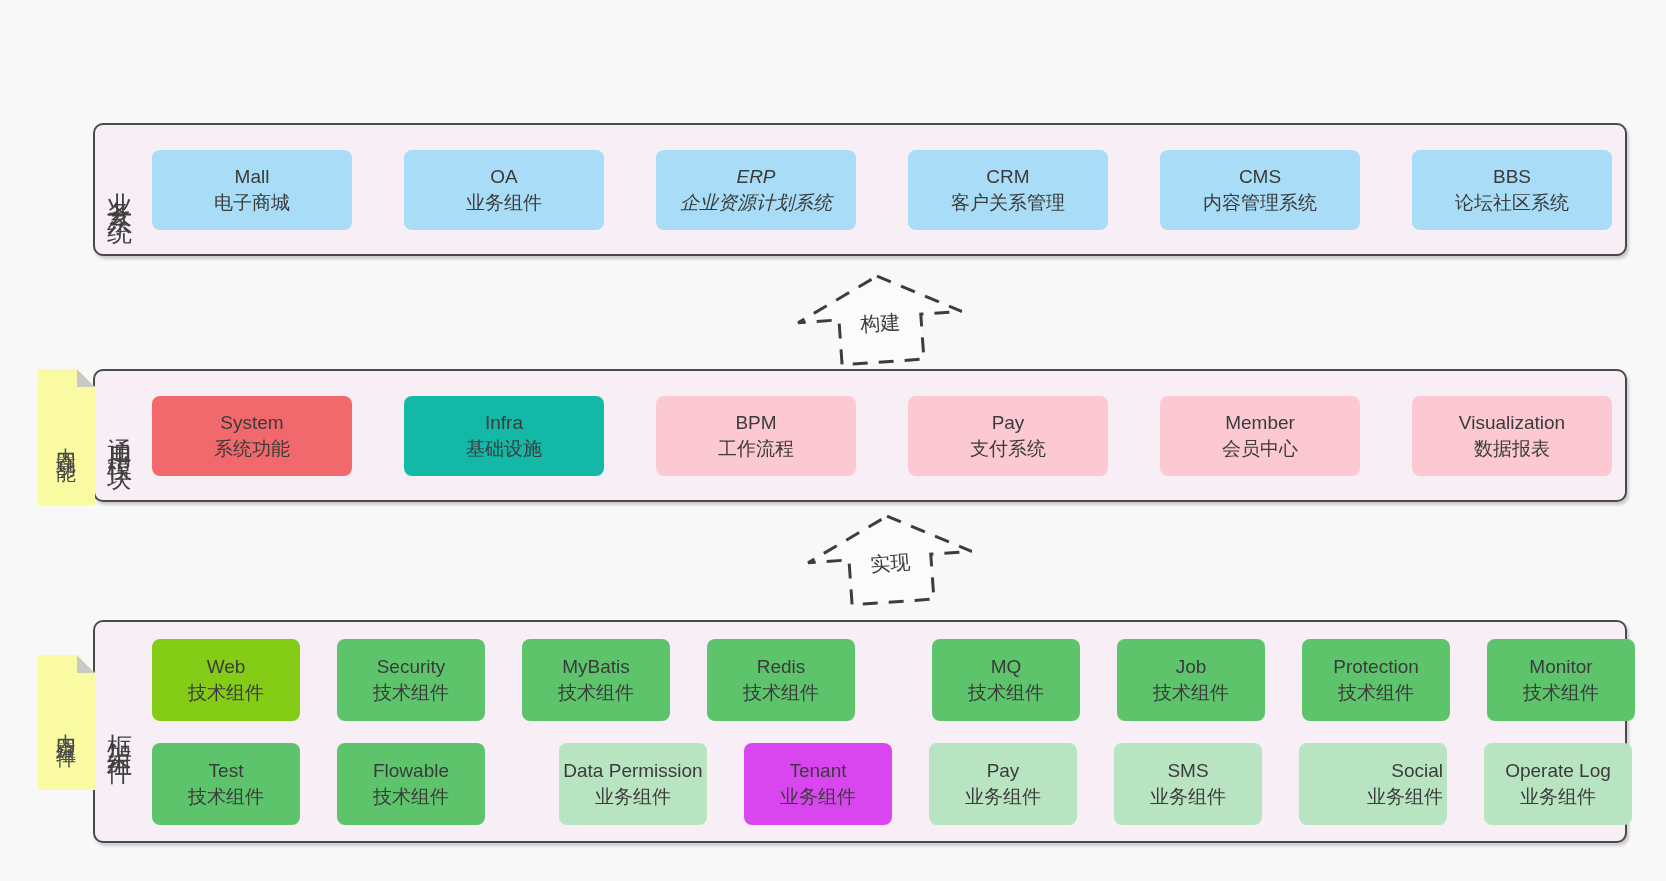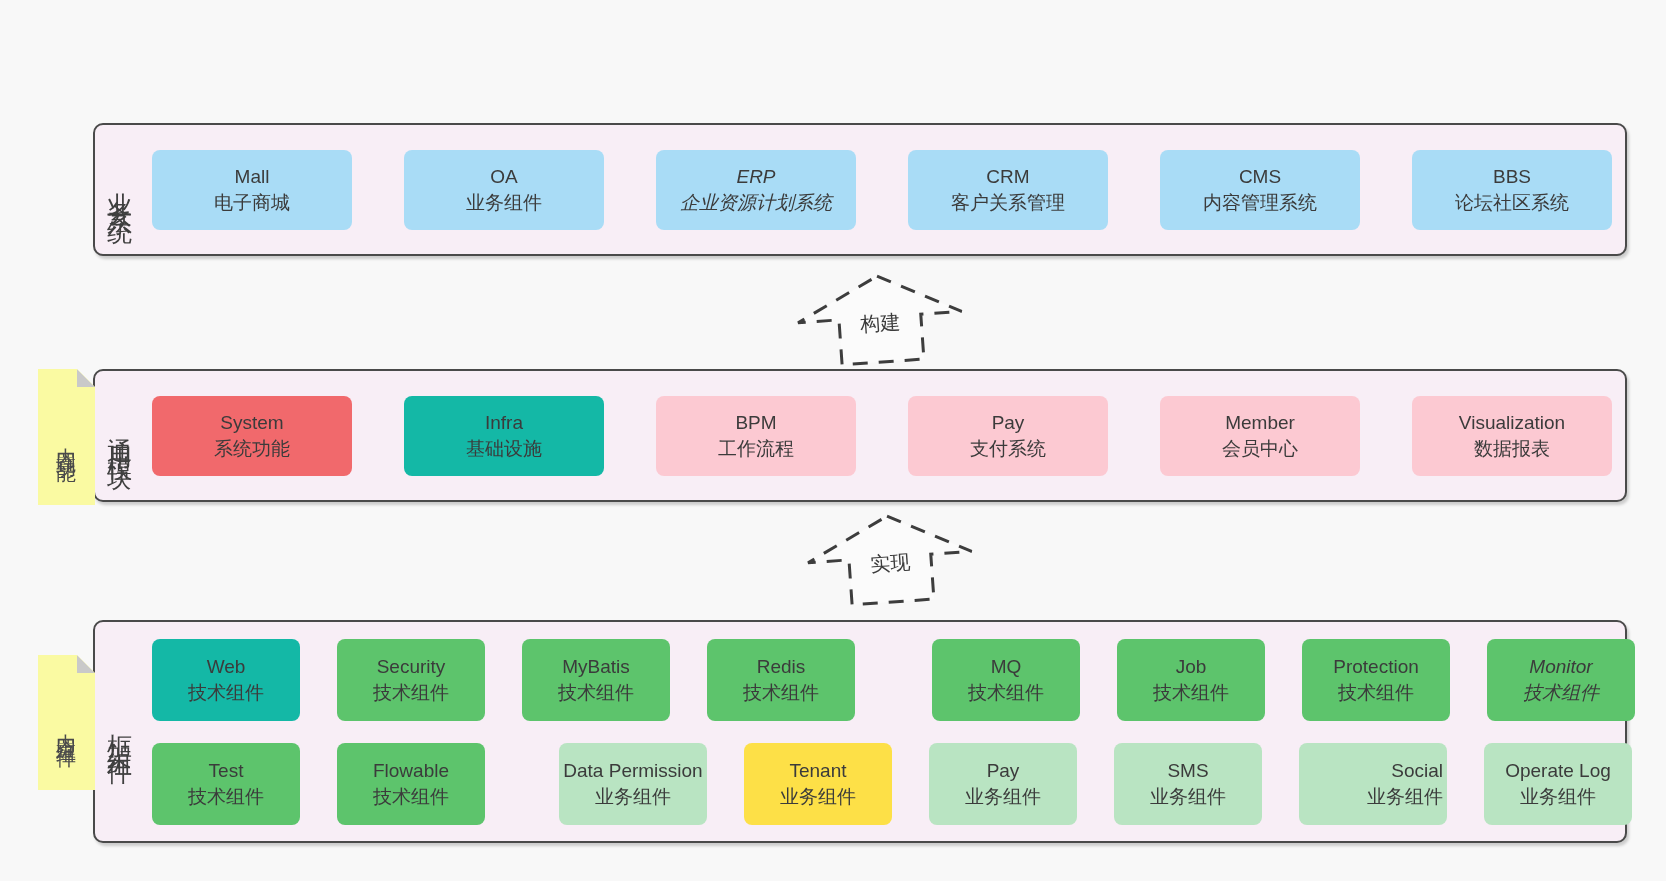--- a/index.html
+++ b/index.html
@@ -169,21 +169,21 @@
     <svg width="180" height="94" viewBox="0 0 180 94">
       <polygon points="90,4 172,45 131,45 131,90 49,90 49,45 8,45" fill="#fbfbfb" stroke="#3d3d3d" stroke-width="3" stroke-dasharray="15 11"></polygon>
     </svg>
     <span class="arrow-label">实现</span>
   </div>
 
   <section class="layer layer-2">
     <div class="vlabel">框架组件</div>
     <div class="rows">
         <div class="row">
-          <div class="box" style="background: #14b8a6;">
+          <div class="box" style="background: #84cc16;">
             <span class="en">Web</span>
             <span class="zh">技术组件</span>
           </div>
           <div class="box" style="background: rgb(93, 196, 108);">
             <span class="en">Security</span>
             <span class="zh">技术组件</span>
           </div>
           <div class="box" style="background: rgb(93, 196, 108);">
             <span class="en">MyBatis</span>
             <span class="zh">技术组件</span>
@@ -197,39 +197,39 @@
             <span class="zh">技术组件</span>
           </div>
           <div class="box" style="background: rgb(93, 196, 108);">
             <span class="en">Job</span>
             <span class="zh">技术组件</span>
           </div>
           <div class="box" style="background: rgb(93, 196, 108);">
             <span class="en">Protection</span>
             <span class="zh">技术组件</span>
           </div>
-          <div class="box" style="background: rgb(93, 196, 108); font-style: italic;">
+          <div class="box" style="background: rgb(93, 196, 108);">
             <span class="en">Monitor</span>
             <span class="zh">技术组件</span>
           </div>
         </div>
         <div class="row">
           <div class="box" style="background: rgb(93, 196, 108);">
             <span class="en">Test</span>
             <span class="zh">技术组件</span>
           </div>
           <div class="box" style="background: rgb(93, 196, 108);">
             <span class="en">Flowable</span>
             <span class="zh">技术组件</span>
           </div>
           <div class="box" style="background: rgb(185, 228, 194); margin-left: 37px;">
             <span class="en">Data Permission</span>
             <span class="zh">业务组件</span>
           </div>
-          <div class="box" style="background: #fde047;">
+          <div class="box" style="background: #d946ef;">
             <span class="en">Tenant</span>
             <span class="zh">业务组件</span>
           </div>
           <div class="box" style="background: rgb(185, 228, 194);">
             <span class="en">Pay</span>
             <span class="zh">业务组件</span>
           </div>
           <div class="box" style="background: rgb(185, 228, 194);">
             <span class="en">SMS</span>
             <span class="zh">业务组件</span>

